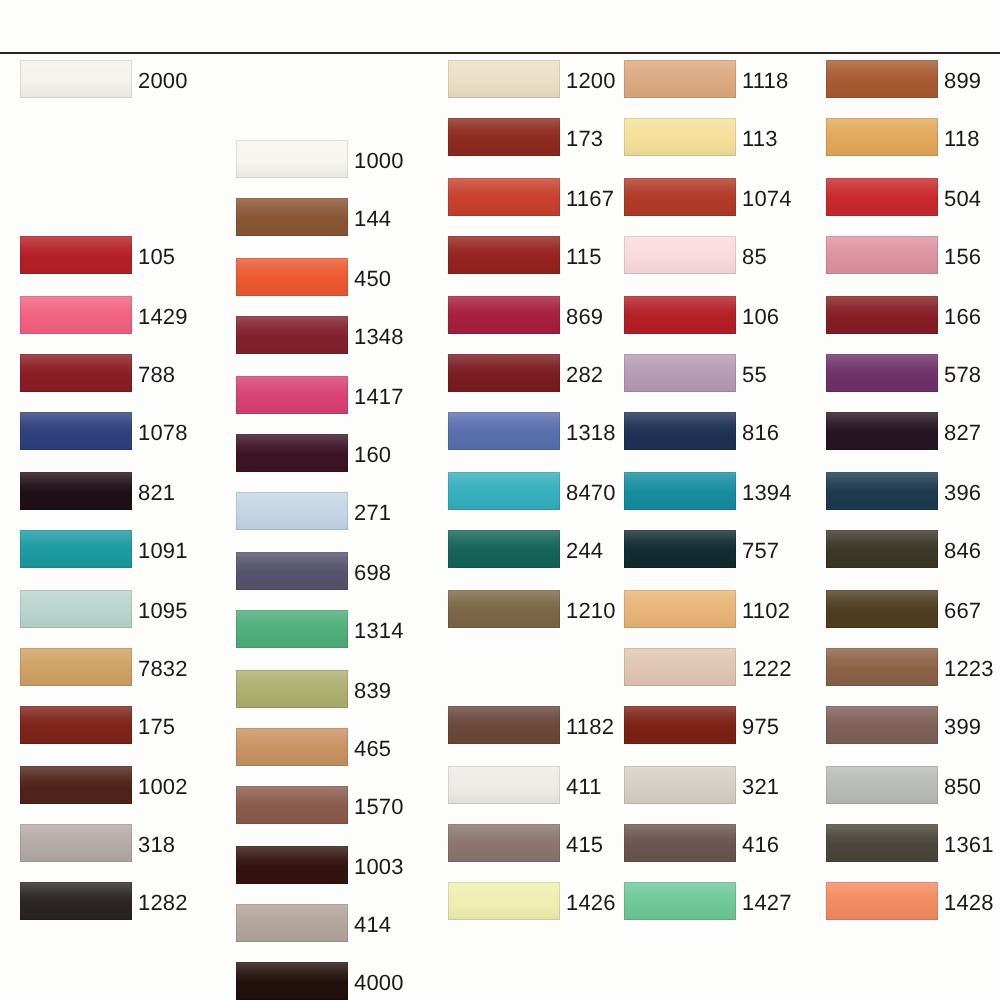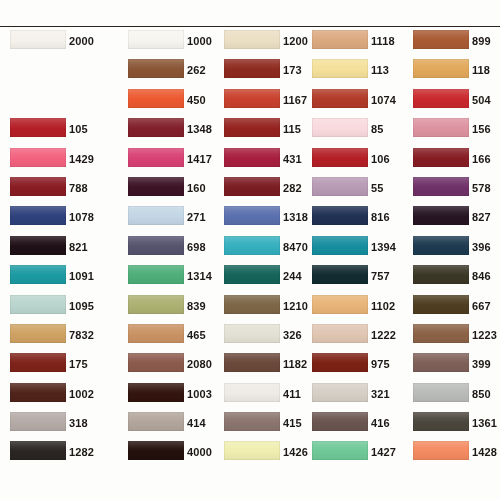--- a/index.html
+++ b/index.html
@@ -34,35 +34,34 @@
     top: 26px;
     width: 500px;
     height: 1px;
     background: #2b2320;
   }
   .grid {
     position: absolute;
     left: 0;
     top: 29px;
     width: 500px;
-    font-weight: bold;
   }
   .swatch-row {
     position: relative;
     height: 29.4px;
     width: 500px;
   }
   .cell {
     position: absolute;
     top: 0;
     width: 100px;
     height: 29.4px;
   }
   .cell[data-col="0"] { left: 0px; }
-  .cell[data-col="1"] { left: 118px; }
+  .cell[data-col="1"] { left: 108px; margin-top: 40px; }
   .cell[data-col="2"] { left: 214px; }
   .cell[data-col="3"] { left: 302px; }
   .cell[data-col="4"] { left: 403px; }
 
   .swatch {
     position: absolute;
     left: 10px;
     top: 1px;
     width: 56px;
     height: 19px;
@@ -139,21 +138,21 @@
           </div>
           <div class="code">899</div>
         </div>
       </div>
       <div class="swatch-row">
         <div class="cell" data-col="1">
           <div class="swatch" style="background: rgb(138, 85, 53);">
             <div class="sheen"></div>
             <div class="edge"></div>
           </div>
-          <div class="code">262</div>
+          <div class="code">144</div>
         </div>
         <div class="cell" data-col="2">
           <div class="swatch" style="background: rgb(142, 42, 31);">
             <div class="sheen"></div>
             <div class="edge"></div>
           </div>
           <div class="code">173</div>
         </div>
         <div class="cell" data-col="3">
           <div class="swatch" style="background: rgb(244, 224, 154);">
@@ -250,21 +249,21 @@
             <div class="sheen"></div>
             <div class="edge"></div>
           </div>
           <div class="code">1417</div>
         </div>
         <div class="cell" data-col="2">
           <div class="swatch" style="background: rgb(168, 30, 62);">
             <div class="sheen"></div>
             <div class="edge"></div>
           </div>
-          <div class="code">431</div>
+          <div class="code">869</div>
         </div>
         <div class="cell" data-col="3">
           <div class="swatch" style="background: rgb(179, 31, 37);">
             <div class="sheen"></div>
             <div class="edge"></div>
           </div>
           <div class="code">106</div>
         </div>
         <div class="cell" data-col="4">
           <div class="swatch" style="background: rgb(134, 29, 35);">
@@ -467,27 +466,20 @@
           </div>
           <div class="code">7832</div>
         </div>
         <div class="cell" data-col="1">
           <div class="swatch" style="background: rgb(201, 146, 99);">
             <div class="sheen"></div>
             <div class="edge"></div>
           </div>
           <div class="code">465</div>
         </div>
-        <div class="cell" data-col="2">
-          <div class="swatch" style="background: rgb(227, 224, 212);">
-            <div class="sheen"></div>
-            <div class="edge"></div>
-          </div>
-          <div class="code">326</div>
-        </div>
         <div class="cell" data-col="3">
           <div class="swatch" style="background: rgb(224, 197, 178);">
             <div class="sheen"></div>
             <div class="edge"></div>
           </div>
           <div class="code">1222</div>
         </div>
         <div class="cell" data-col="4">
           <div class="swatch" style="background: rgb(139, 98, 70);">
             <div class="sheen"></div>
@@ -502,21 +494,21 @@
             <div class="sheen"></div>
             <div class="edge"></div>
           </div>
           <div class="code">175</div>
         </div>
         <div class="cell" data-col="1">
           <div class="swatch" style="background: rgb(140, 90, 77);">
             <div class="sheen"></div>
             <div class="edge"></div>
           </div>
-          <div class="code">2080</div>
+          <div class="code">1570</div>
         </div>
         <div class="cell" data-col="2">
           <div class="swatch" style="background: rgb(107, 72, 58);">
             <div class="sheen"></div>
             <div class="edge"></div>
           </div>
           <div class="code">1182</div>
         </div>
         <div class="cell" data-col="3">
           <div class="swatch" style="background: rgb(125, 33, 20);">

